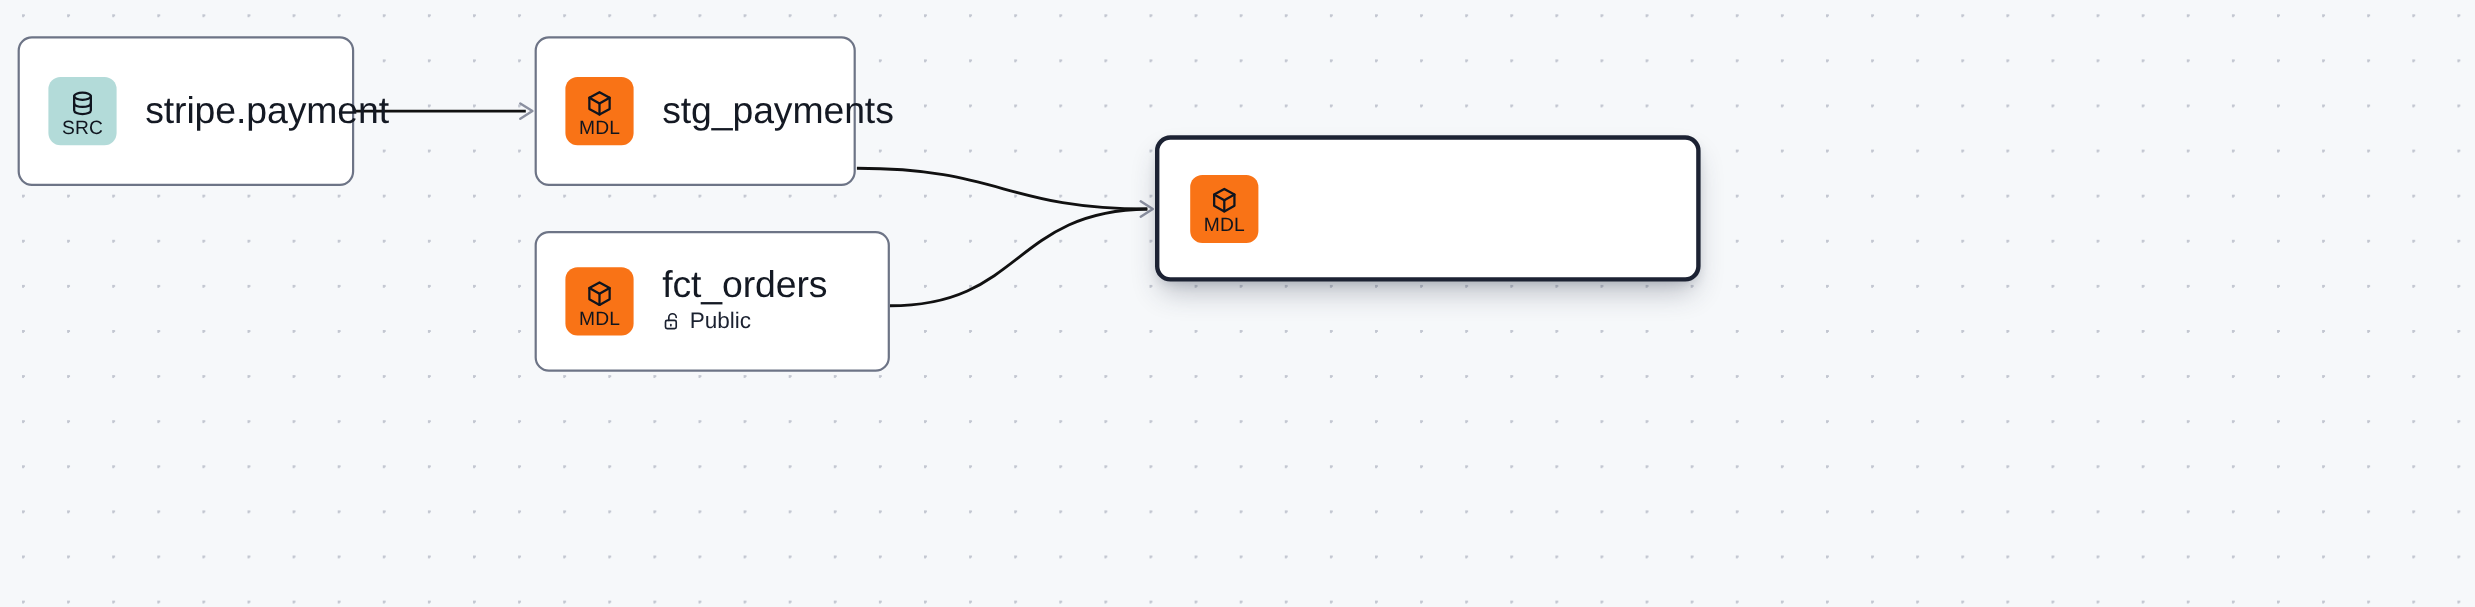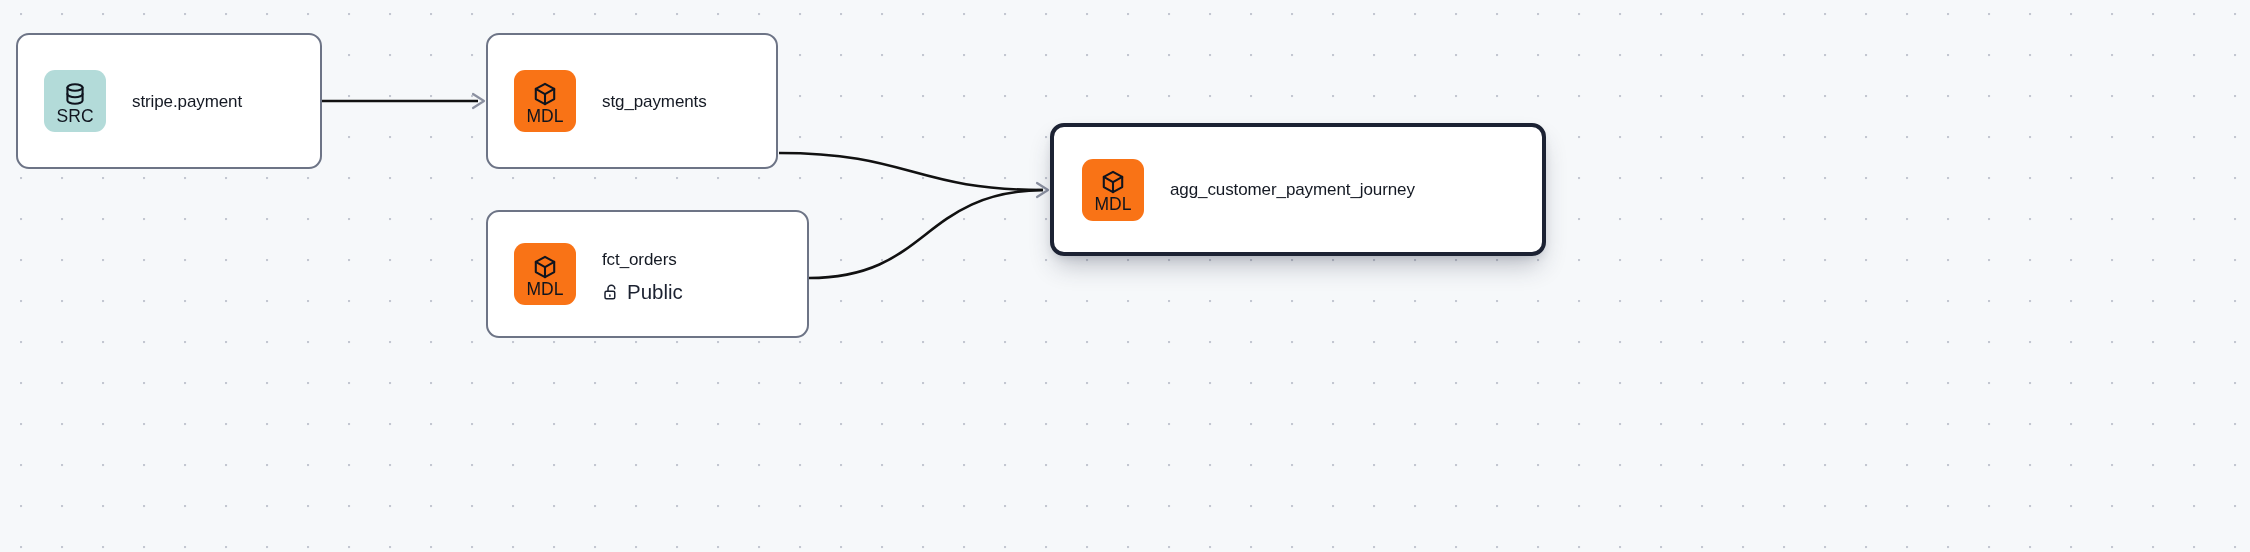--- a/index.html
+++ b/index.html
@@ -77,21 +77,21 @@
   }
 
   
   .labels {
     margin-left: 26px;
     display: flex;
     flex-direction: column;
     justify-content: center;
   }
   .node-title {
-    font-size: 17px;
+    font-size: 34px;
     line-height: 31px;
     color: #141923;
     letter-spacing: -0.1px;
     white-space: nowrap;
   }
   .node-sub {
     margin-top: 5px;
     display: flex;
     align-items: center;
     gap: 7px;
@@ -192,18 +192,15 @@
     <div class="badge mdl">
       <span class="glyph">
         <svg width="26" height="26" viewBox="0 0 24 24" fill="none" stroke="#0f141e" stroke-width="1.9" stroke-linecap="round" stroke-linejoin="round">
           <path d="M12 2.6 20.5 7.3v9.4L12 21.4 3.5 16.7V7.3z"></path>
           <path d="M3.5 7.3 12 12.1l8.5-4.8"></path>
           <path d="M12 12.1v9.3"></path>
         </svg>
       </span>
       <span class="btext">MDL</span>
     </div>
-    <div class="labels">
-      <div class="node-title">agg_customer_payment_journey</div>
-    </div>
   </div>
 
 </div>
 
 </body></html>

